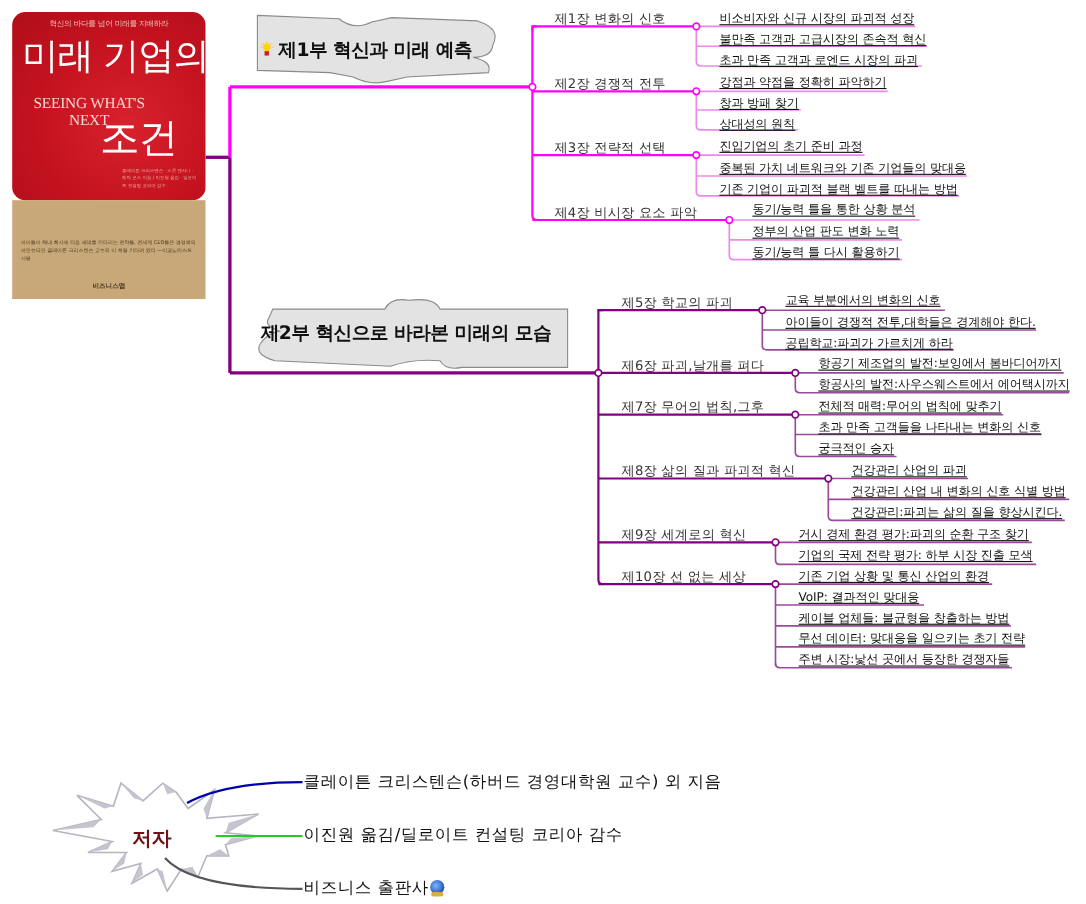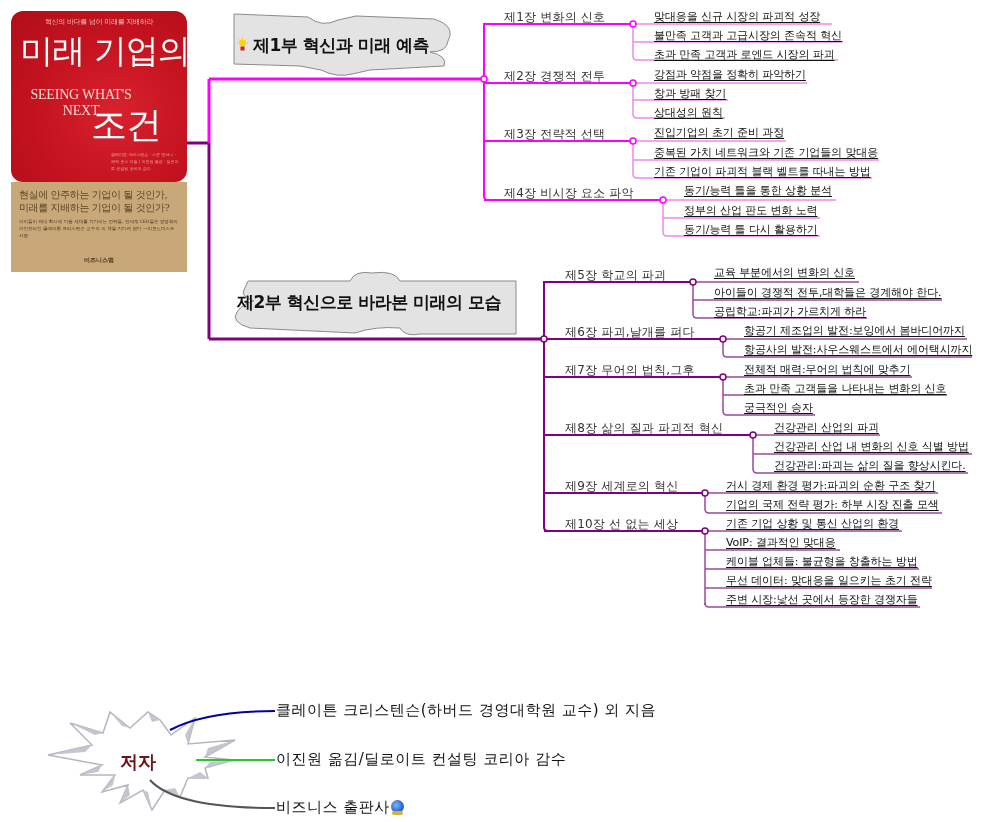--- a/index.html
+++ b/index.html
@@ -145,24 +145,20 @@
 
 <div class="abs book">
   <div class="book-top">
     <div class="book-tagline">혁신의 바다를 넘어 미래를 지배하라</div>
     <div class="book-title1">미래 기업의</div>
     <div class="book-english">SEEING WHAT'S NEXT</div>
     <div class="book-title2">조건</div>
     <div class="book-authors">클레이튼 크리스텐슨 · 스콧 앤서니 · 에릭 로스 지음 / 이진원 옮김 · 딜로이트 컨설팅 코리아 감수</div>
   </div>
   <div class="book-bottom">
-    <div class="book-q">
-      <div>현실에 안주하는 기업이 될 것인가,</div>
-      <div>미래를 지배하는 기업이 될 것인가?</div>
-    </div>
     <div class="book-blurb">아이들이 해내 회사에 다음 세대를 기다리는 전략들, 전세계 CEO들은 경영학의 아인슈타인 클레이튼 크리스텐슨 교수의 이 책을 기다려 왔다 —이코노미스트 서평</div>
     <div class="book-publisher">비즈니스맵</div>
   </div>
 </div>
 
 <svg class="bulb" viewBox="0 0 11 14">
   <circle cx="5.5" cy="5" r="3.5" fill="#ffd400"></circle>
   <g stroke="#ffb000" stroke-width="1">
       <line x1="5.5" y1="0" x2="5.5" y2="1"></line>
       <line x1="0" y1="5" x2="1" y2="5"></line>
@@ -173,21 +169,21 @@
   <rect x="3.5" y="8.5" width="4" height="4" fill="#d02020"></rect>
 </svg>
 <div class="cloud-label part1-label" style="left:253px;">제1부 혁신과 미래 예측</div>
 <div class="cloud-label part2-label">제2부 혁신으로 바라본 미래의 모습</div>
 
 <div class="chapter" style="left:504px; top:9px;">제1장 변화의 신호</div>
 <div class="chapter" style="left:504px; top:68px;">제2장 경쟁적 전투</div>
 <div class="chapter" style="left:504px; top:126px;">제3장 전략적 선택</div>
 <div class="chapter" style="left:504px; top:185px;">제4장 비시장 요소 파악</div>
 
-<div class="topic" style="left:654px; top:9px;">맞대응을 신규 시장의 파괴적 성장</div>
+<div class="topic" style="left:654px; top:9px;">비소비자와 신규 시장의 파괴적 성장</div>
 <div class="topic" style="left:654px; top:28px;">불만족 고객과 고급시장의 존속적 혁신</div>
 <div class="topic" style="left:654px; top:47px;">초과 만족 고객과 로엔드 시장의 파괴</div>
 <div class="topic" style="left:654px; top:67px;">강점과 약점을 정확히 파악하기</div>
 <div class="topic" style="left:654px; top:86px;">창과 방패 찾기</div>
 <div class="topic" style="left:654px; top:105px;">상대성의 원칙</div>
 <div class="topic" style="left:654px; top:125px;">진입기업의 초기 준비 과정</div>
 <div class="topic" style="left:654px; top:145px;">중복된 가치 네트워크와 기존 기업들의 맞대응</div>
 <div class="topic" style="left:654px; top:164px;">기존 기업이 파괴적 블랙 벨트를 따내는 방법</div>
 <div class="topic" style="left:684px; top:183px;">동기/능력 틀을 통한 상황 분석</div>
 <div class="topic" style="left:684px; top:203px;">정부의 산업 판도 변화 노력</div>

